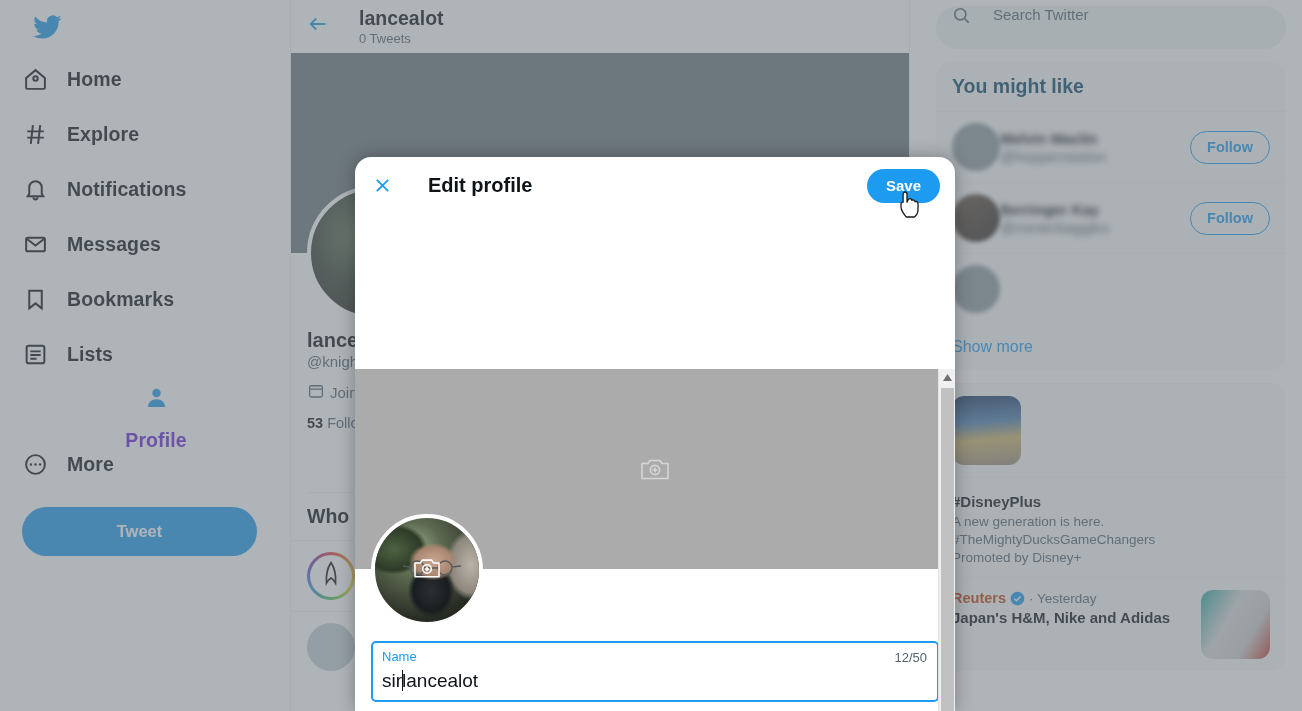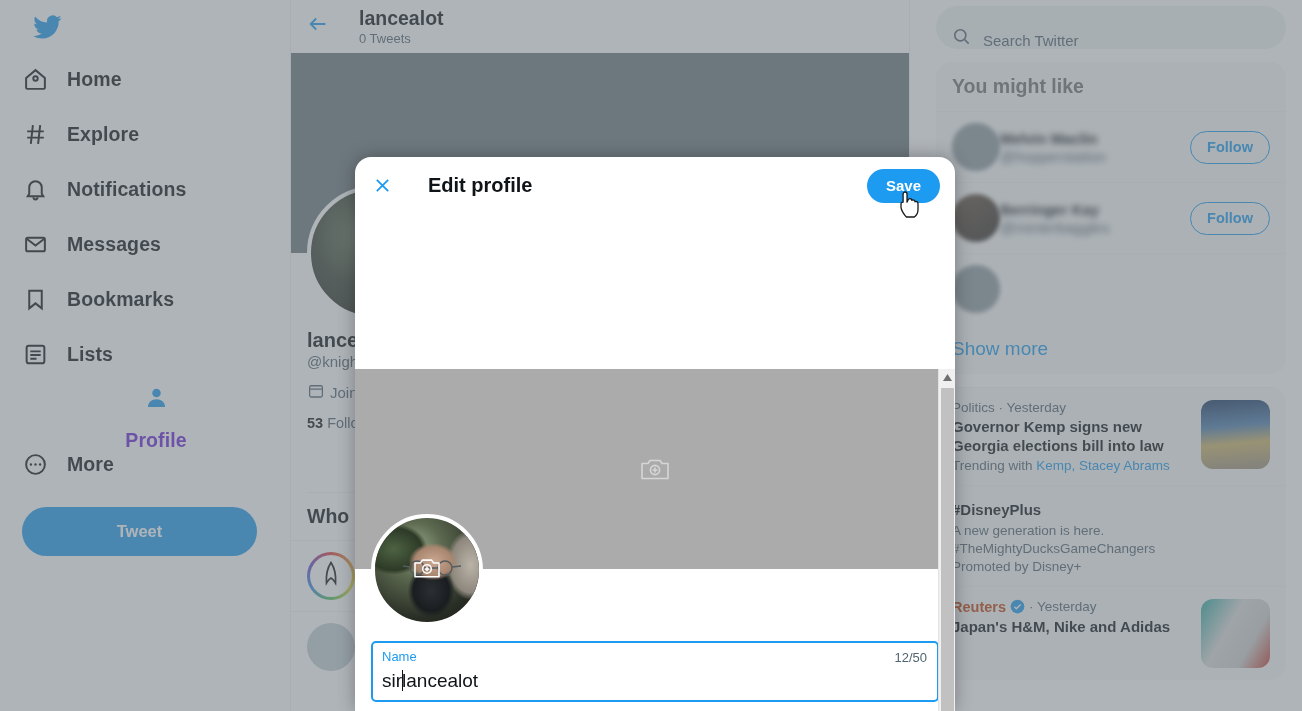--- a/index.html
+++ b/index.html
@@ -59,36 +59,36 @@
   .wtf-head { font-size: 19.5px; font-weight: 800; color: #0f1419; padding: 12px 16px; }
   .wtf-row { display: flex; align-items: center; gap: 12px; padding: 11px 16px; border-top: 1px solid #eff3f4; }
   .wtf-av { width: 48px; height: 48px; border-radius: 50%; flex: none; background: #c4cfd6; }
   .wtf-av.trek { background: #fff; border: 3px solid transparent; background-image: linear-gradient(#fff,#fff), conic-gradient(#e23b3b,#e8a33d,#e5e040,#4fbf5a,#3d8ee0,#6f49c9,#e23b3b); background-origin: border-box; background-clip: content-box, border-box; display:flex; align-items:center; justify-content:center; }
   .person-glyph { width: 34px; height: 34px; }
 
   
   .right { flex: 1; padding: 6px 0 0 26px; }
   .search {
     width: 350px; height: 43px; border-radius: 22px; background: #eff3f4;
-    display: flex; align-items: flex-end; gap: 12px; padding: 0 16px;
+    display: flex; align-items: flex-start; gap: 22px; padding: 0 16px;
     color: #536471; font-size: 15px;
   }
   .rcard { width: 350px; background: #f7f9f9; border-radius: 16px; margin-top: 13px; overflow: hidden; }
-  .rcard-head { font-size: 19.5px; font-weight: 800; color: #737373; padding: 13px 16px; }
+  .rcard-head { font-size: 19.5px; font-weight: 800; color: #0c4a6e; padding: 13px 16px; }
   .sugg-row { display: flex; align-items: center; padding: 11px 16px; border-top: 1px solid #eff3f4; }
   .sugg-av { width: 48px; height: 48px; border-radius: 50%; flex: none; background: #8d9aa1; filter: blur(2.2px); }
   .sugg-av.a2 { background: linear-gradient(140deg,#6a5443,#2f2a27); }
   .sugg-txt { flex: 1; min-width: 0; }
   .sugg-name { font-size: 15px; font-weight: 700; color: #0f1419; filter: blur(3.1px); }
   .sugg-handle { font-size: 15px; color: #536471; filter: blur(3.1px); margin-top: 1px; }
   .follow-btn {
     border: 1px solid #1d9bf0; color: #1d9bf0; background: transparent;
     border-radius: 18px; height: 33px; padding: 0 16px; font-size: 14.5px; font-weight: 700; cursor: pointer;
   }
-  .showmore { padding: 14px 16px; color: #1d9bf0; font-size: 19px; }
+  .showmore { padding: 14px 16px; color: #1d9bf0; font-size: 16px; }
   .trend { padding: 12px 16px; border-top: 1px solid #eff3f4; display: flex; gap: 10px; }
   .trend-main { flex: 1; min-width: 0; }
   .trend-meta { font-size: 13.5px; color: #536471; display: flex; align-items: center; gap: 4px; }
   .trend-title { font-size: 15px; font-weight: 700; color: #0f1419; line-height: 1.28; margin-top: 2px; }
   .trend-sub { font-size: 13.5px; color: #536471; margin-top: 3px; }
   .trend-sub a { color: #1d9bf0; text-decoration: none; }
   .trend-thumb { width: 69px; height: 69px; border-radius: 12px; flex: none;
     background: linear-gradient(175deg,#1b3a63 0%,#4f7fb0 38%,#cdb46a 62%,#9a8f7d 100%); }
   .trend-thumb.t2 { background: linear-gradient(120deg,#2aa7a0 0%,#dcdcdc 40%,#cfcfcf 70%,#c0392b 100%); }
   .verified { width: 15px; height: 15px; flex: none; }
@@ -339,27 +339,20 @@
             <div class="sugg-handle">&nbsp;</div>
           </div>
         </div>
 
         <div class="showmore">Show more</div>
       </div>
 
       <div class="rcard">
 
         <div class="trend">
-          <div class="trend-main">
-            <div class="trend-meta">Politics · Yesterday</div>
-            <div class="trend-title">Governor Kemp signs new Georgia elections bill into law</div>
-            <div class="trend-sub">
-              <span>Trending with </span><a href="#">Kemp, Stacey Abrams</a>
-            </div>
-          </div>
           <div class="trend-thumb"></div>
         </div>
 
         <div class="trend">
           <div class="trend-main">
             <div class="trend-title">#DisneyPlus</div>
             <div class="trend-sub">A new generation is here.</div>
             <div class="trend-sub">#TheMightyDucksGameChangers</div>
             <div class="trend-sub">Promoted by Disney+</div>
           </div>

